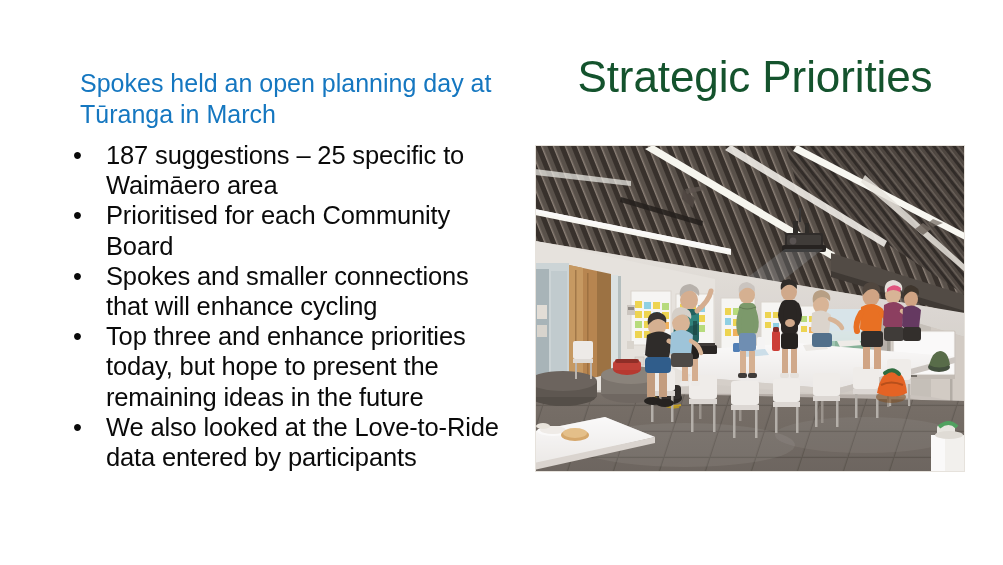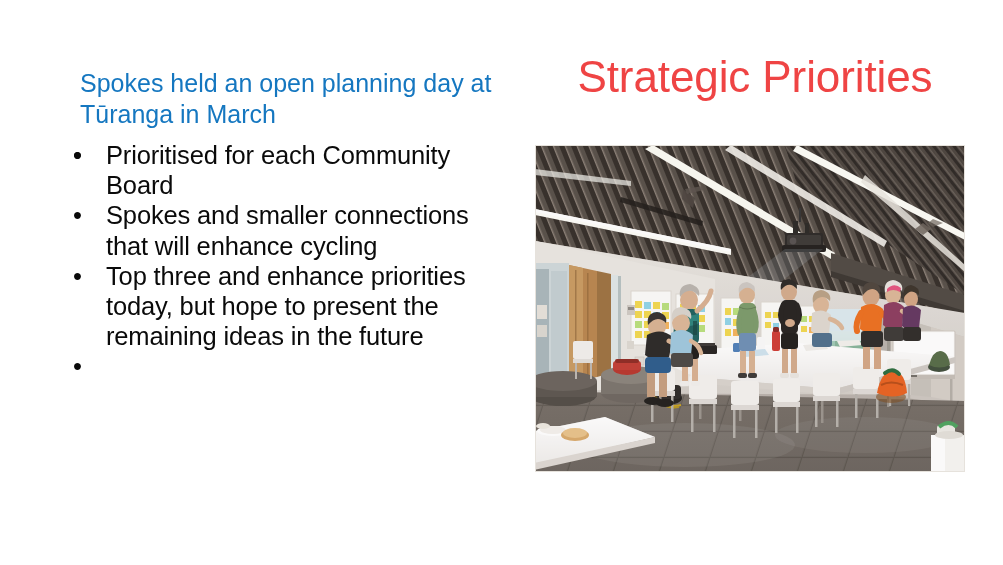--- a/index.html
+++ b/index.html
@@ -21,21 +21,21 @@
   }
 
   
   .slide-title {
     position: absolute;
     left: 530px;
     top: 54px;
     width: 450px;
     font-size: 44px;
     line-height: 1.05;
-    color: #ef4444;
+    color: #14532d;
     font-weight: 400;
     letter-spacing: -0.1px;
     text-align: center;
     white-space: nowrap;
   }
 
   
   .lead-heading {
     position: absolute;
     left: 56px;
@@ -94,35 +94,37 @@
 
 <div class="slide">
 
   <div class="slide-title">Strategic Priorities</div>
 
   <div class="lead-heading">Spokes held an open planning day at Tūranga in March</div>
 
   <ul class="bullet-list">
     <li class="bullet-item">
       <span class="bullet-dot">•</span>
+      <span>187 suggestions – 25 specific to Waimāero area</span>
     </li>
     <li class="bullet-item">
       <span class="bullet-dot">•</span>
       <span>Prioritised for each Community Board</span>
     </li>
     <li class="bullet-item">
       <span class="bullet-dot">•</span>
       <span>Spokes and smaller connections that will enhance cycling</span>
     </li>
     <li class="bullet-item">
       <span class="bullet-dot">•</span>
       <span>Top three and enhance priorities today, but hope to present the remaining ideas in the future</span>
     </li>
     <li class="bullet-item">
       <span class="bullet-dot">•</span>
+      <span>We also looked at the Love-to-Ride data entered by participants</span>
     </li>
   </ul>
 
   <div class="photo">
     <svg viewBox="0 0 430 327" preserveAspectRatio="none">
       <defs>
         <linearGradient id="ceilGrad" x1="0" y1="0" x2="0.35" y2="1">
           <stop offset="0" stop-color="#4a423c"></stop>
           <stop offset="0.55" stop-color="#6b6158"></stop>
           <stop offset="1" stop-color="#3c352f"></stop>

